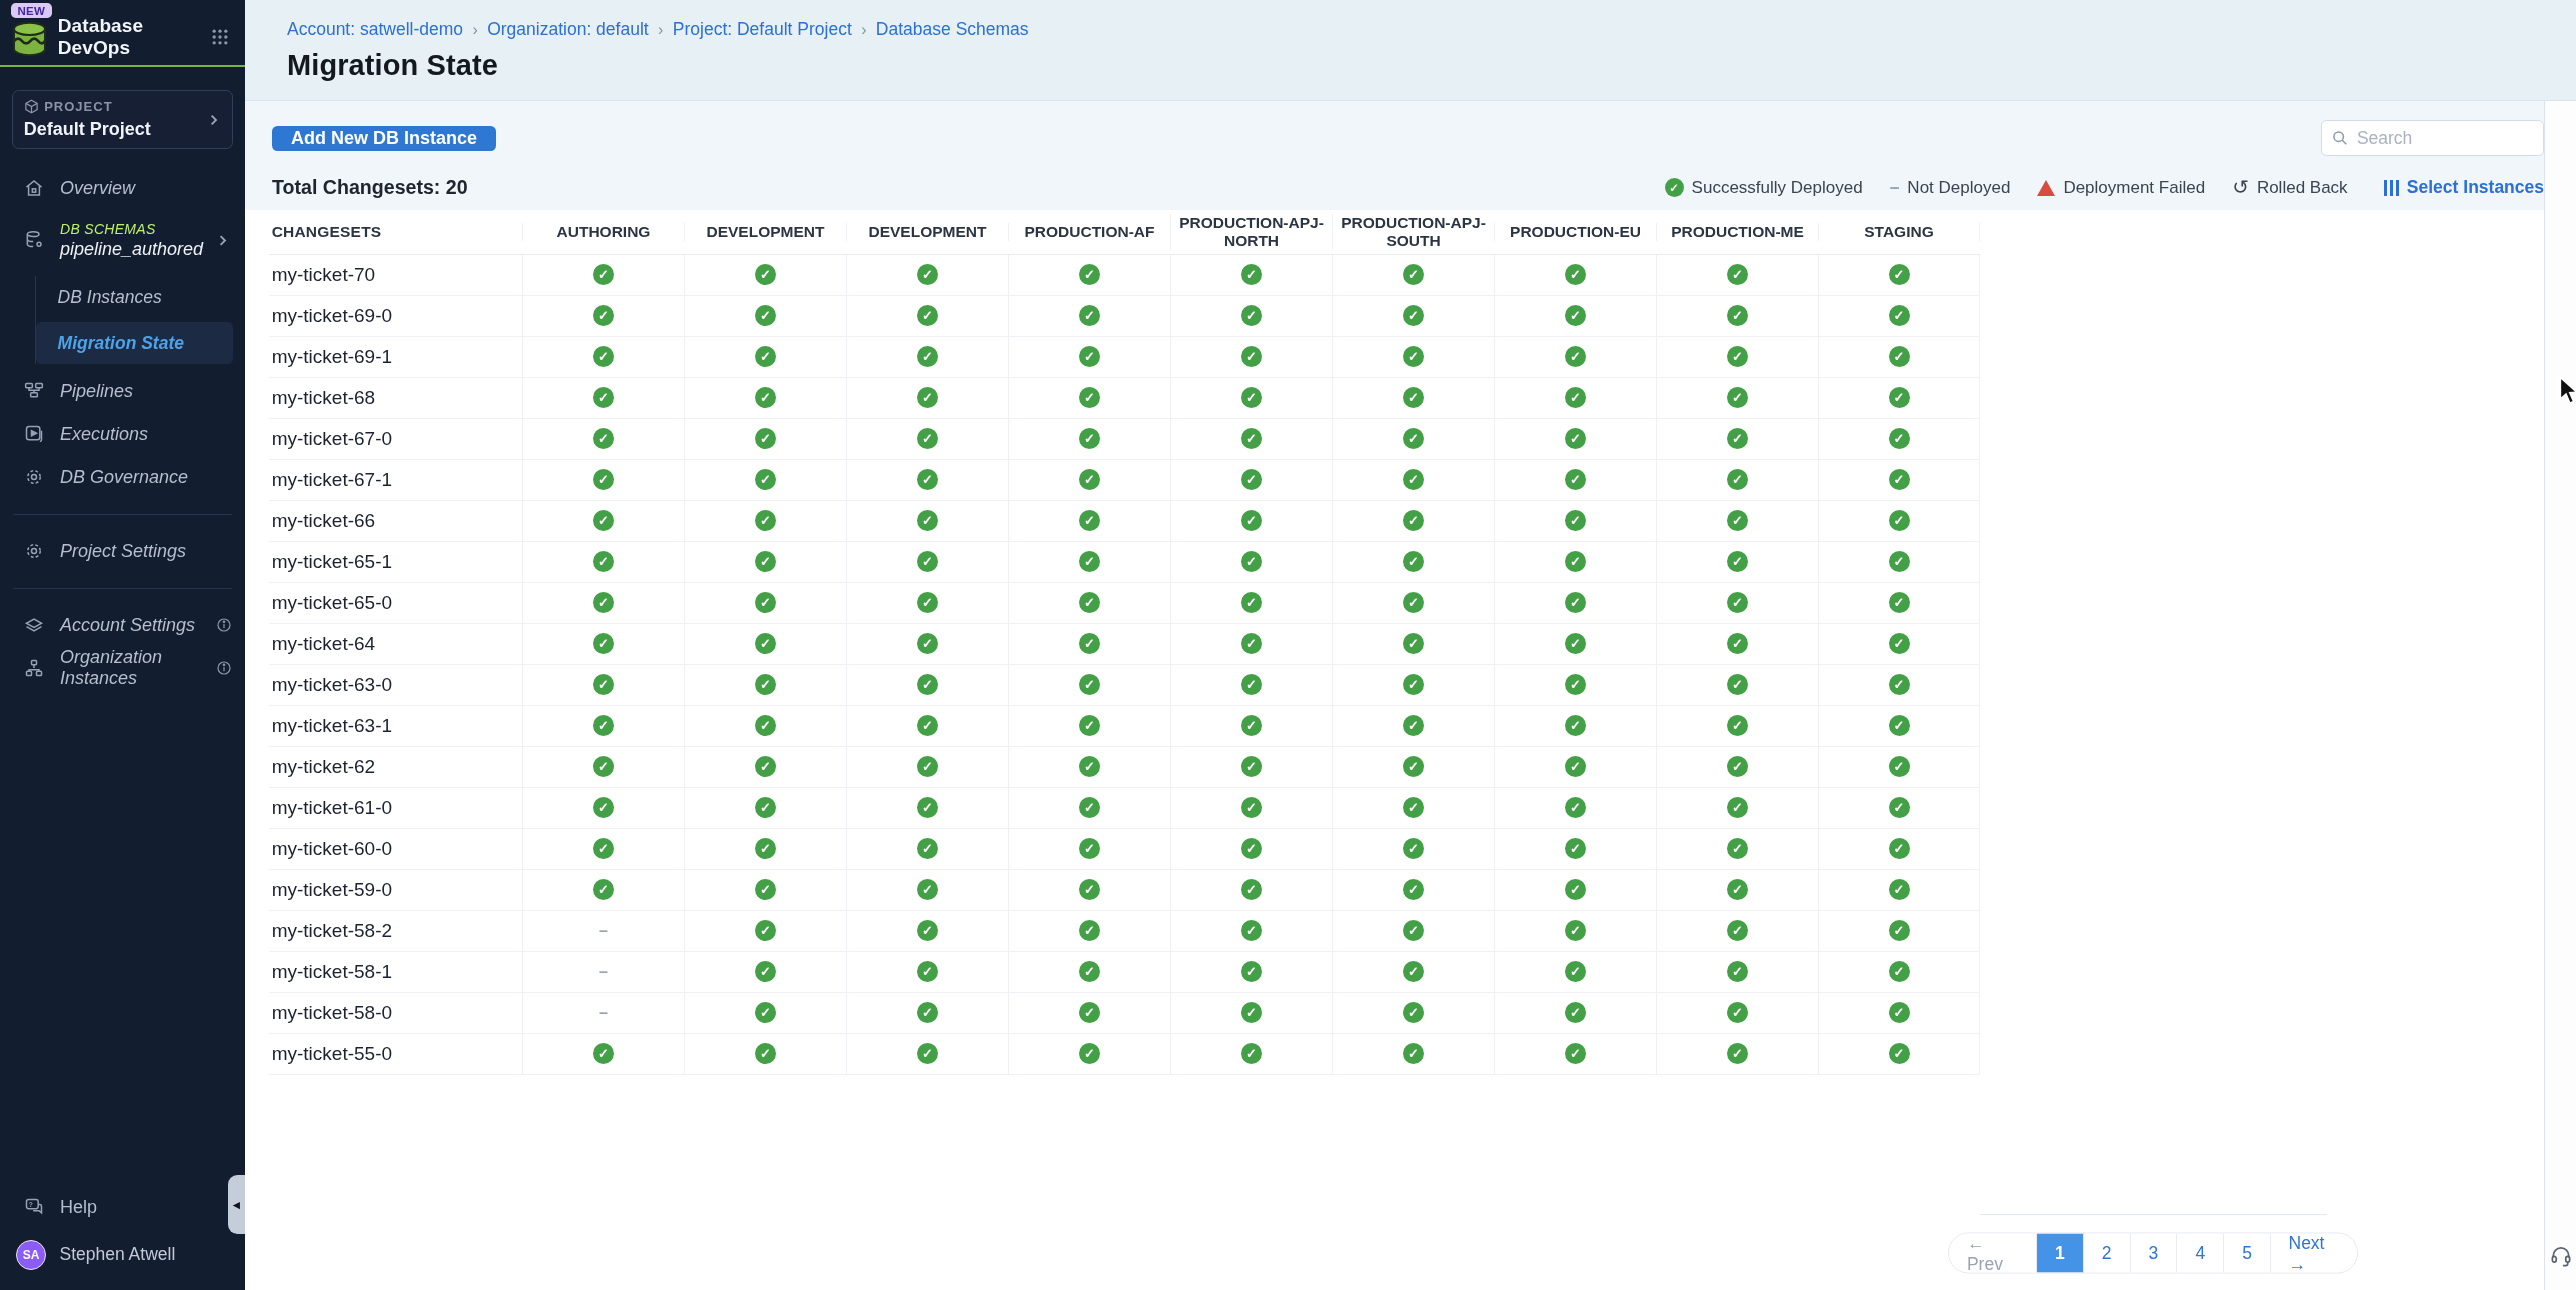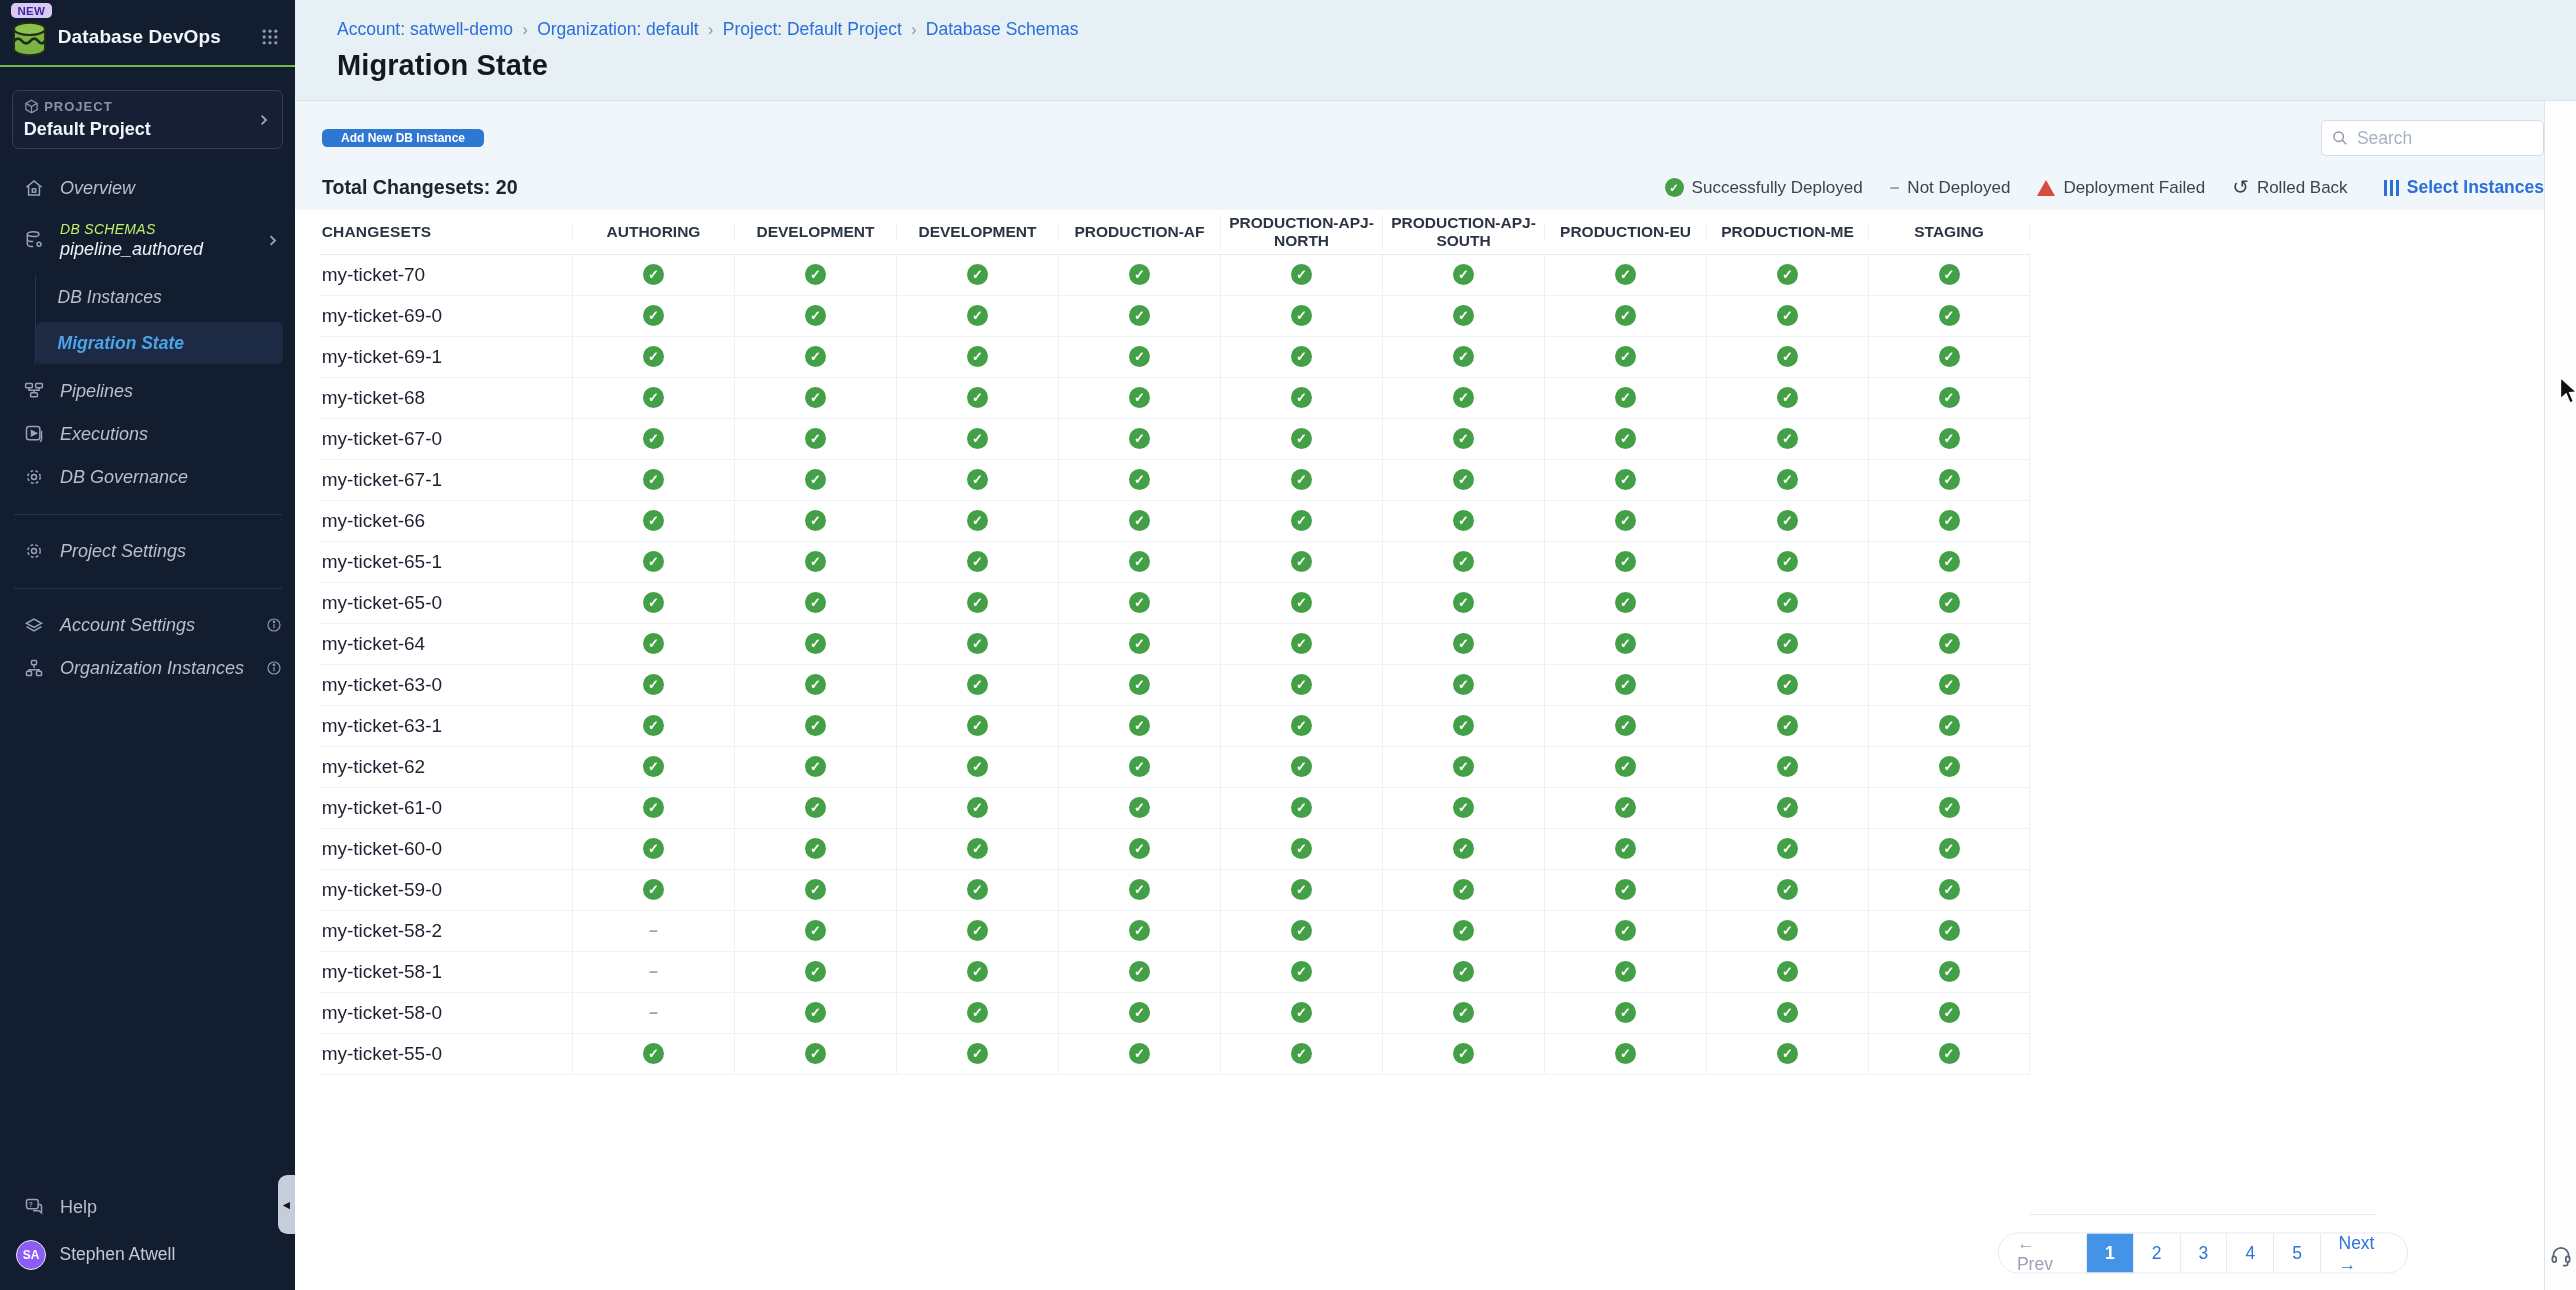--- a/index.html
+++ b/index.html
@@ -1,20 +1,20 @@
 <!DOCTYPE html>
 <html style="font-size:10.8px"><head>
 <meta charset="utf-8">
 <style>
   * { margin:0; padding:0; box-sizing:border-box; }
   html,body { font-family:"Liberation Sans", sans-serif; }
   .app { width:2576px; height:1291px; display:flex; overflow:hidden; position:relative; background:#eef5f8; }
 
   
-  .sidebar { width:295px; background:#131d30; color:#b6bfcd; display:flex; flex-direction:column; position:relative; flex-shrink:0; }
+  .sidebar { width:245px; background:#131d30; color:#b6bfcd; display:flex; flex-direction:column; position:relative; flex-shrink:0; }
   .sb-header { height:67px; border-bottom:2px solid #74b844; display:flex; align-items:center; padding:0 15px 0 12px; position:relative; }
   .new-badge { position:absolute; top:3.4px; left:10.8px; background:#d9c9f4; color:#46269b; font-size:11.5px; font-weight:bold; padding:1.3px 6.7px; border-radius:4.7px; letter-spacing:0.3px; }
   .logo { width:35px; height:34px; margin-top:13.5px; }
   .app-title { flex:1; color:#f2f5f9; font-size:19px; font-weight:bold; margin:9.4px 0 0 10.8px; letter-spacing:0.1px; }
   .grid-icon { margin-top:9.4px; color:#8d97ab; }
 
   .project-card { margin:23px 12px 0 12px; border:1.3px solid #333f5a; background:#161f33; border-radius:6.7px; padding:8px 10.8px; position:relative; cursor:pointer; }
   .project-label { display:flex; align-items:center; gap:5.4px; color:#8b93a8; font-size:13px; font-weight:bold; letter-spacing:1px; }
   .project-name { color:#f0f3f8; font-size:18px; font-weight:600; margin-top:5.4px; }
   .project-chevron { position:absolute; right:10.8px; top:50%; transform:translateY(-50%); color:#9aa4b8; }
@@ -40,21 +40,21 @@
 
   
   .main { flex:1; display:flex; flex-direction:column; position:relative; background:#f0f6f9; min-width:0; }
   .topbar { height:101px; background:#e7f0f5; border-bottom:0.7px solid #d9e3ea; padding:19px 27px 0 42px; }
   .breadcrumb { font-size:17.5px; display:flex; align-items:center; gap:9.4px; }
   .breadcrumb a { color:#2b6fd7; text-decoration:none; cursor:pointer; }
   .crumb-sep { color:#8a94a2; font-size:16px; }
   .page-title { font-size:29px; font-weight:bold; color:#14181f; margin-top:9.4px; letter-spacing:0.1px; }
 
   .toolbar { display:flex; justify-content:space-between; align-items:center; padding:19px 32px 0 27px; }
-  .add-btn { background:#2e78d4; color:#fff; border:none; font-size:12px; font-weight:bold; padding:2px 19px; border-radius:5.4px; cursor:pointer; font-family:inherit; }
+  .add-btn { background:#2e78d4; color:#fff; border:none; font-size:18px; font-weight:bold; padding:2px 19px; border-radius:5.4px; cursor:pointer; font-family:inherit; }
   .search-box { width:223px; height:36px; background:#fff; border:1.3px solid #d4dbe7; border-radius:5.4px; display:flex; align-items:center; padding:0 9.4px; gap:8px; }
   .search-box input { border:none; outline:none; font-size:17.5px; width:100%; color:#3a414e; font-family:inherit; background:transparent; }
   .search-box input::placeholder { color:#a9b2c0; }
   .search-ic { color:#8d97a8; display:flex; }
 
   .meta-row { display:flex; justify-content:space-between; align-items:center; padding:20px 32px 10.8px 27px; }
   .total-label { font-size:19.6px; font-weight:bold; color:#20262f; }
   .legend { display:flex; align-items:center; gap:27px; }
   .legend-item { display:flex; align-items:center; gap:8px; font-size:17px; color:#3c4452; }
   .check-badge { width:21px; height:21px; border-radius:50%; background:#43a047; color:#fff; font-size:13px; font-weight:bold; display:inline-flex; align-items:center; justify-content:center; flex-shrink:0; }

